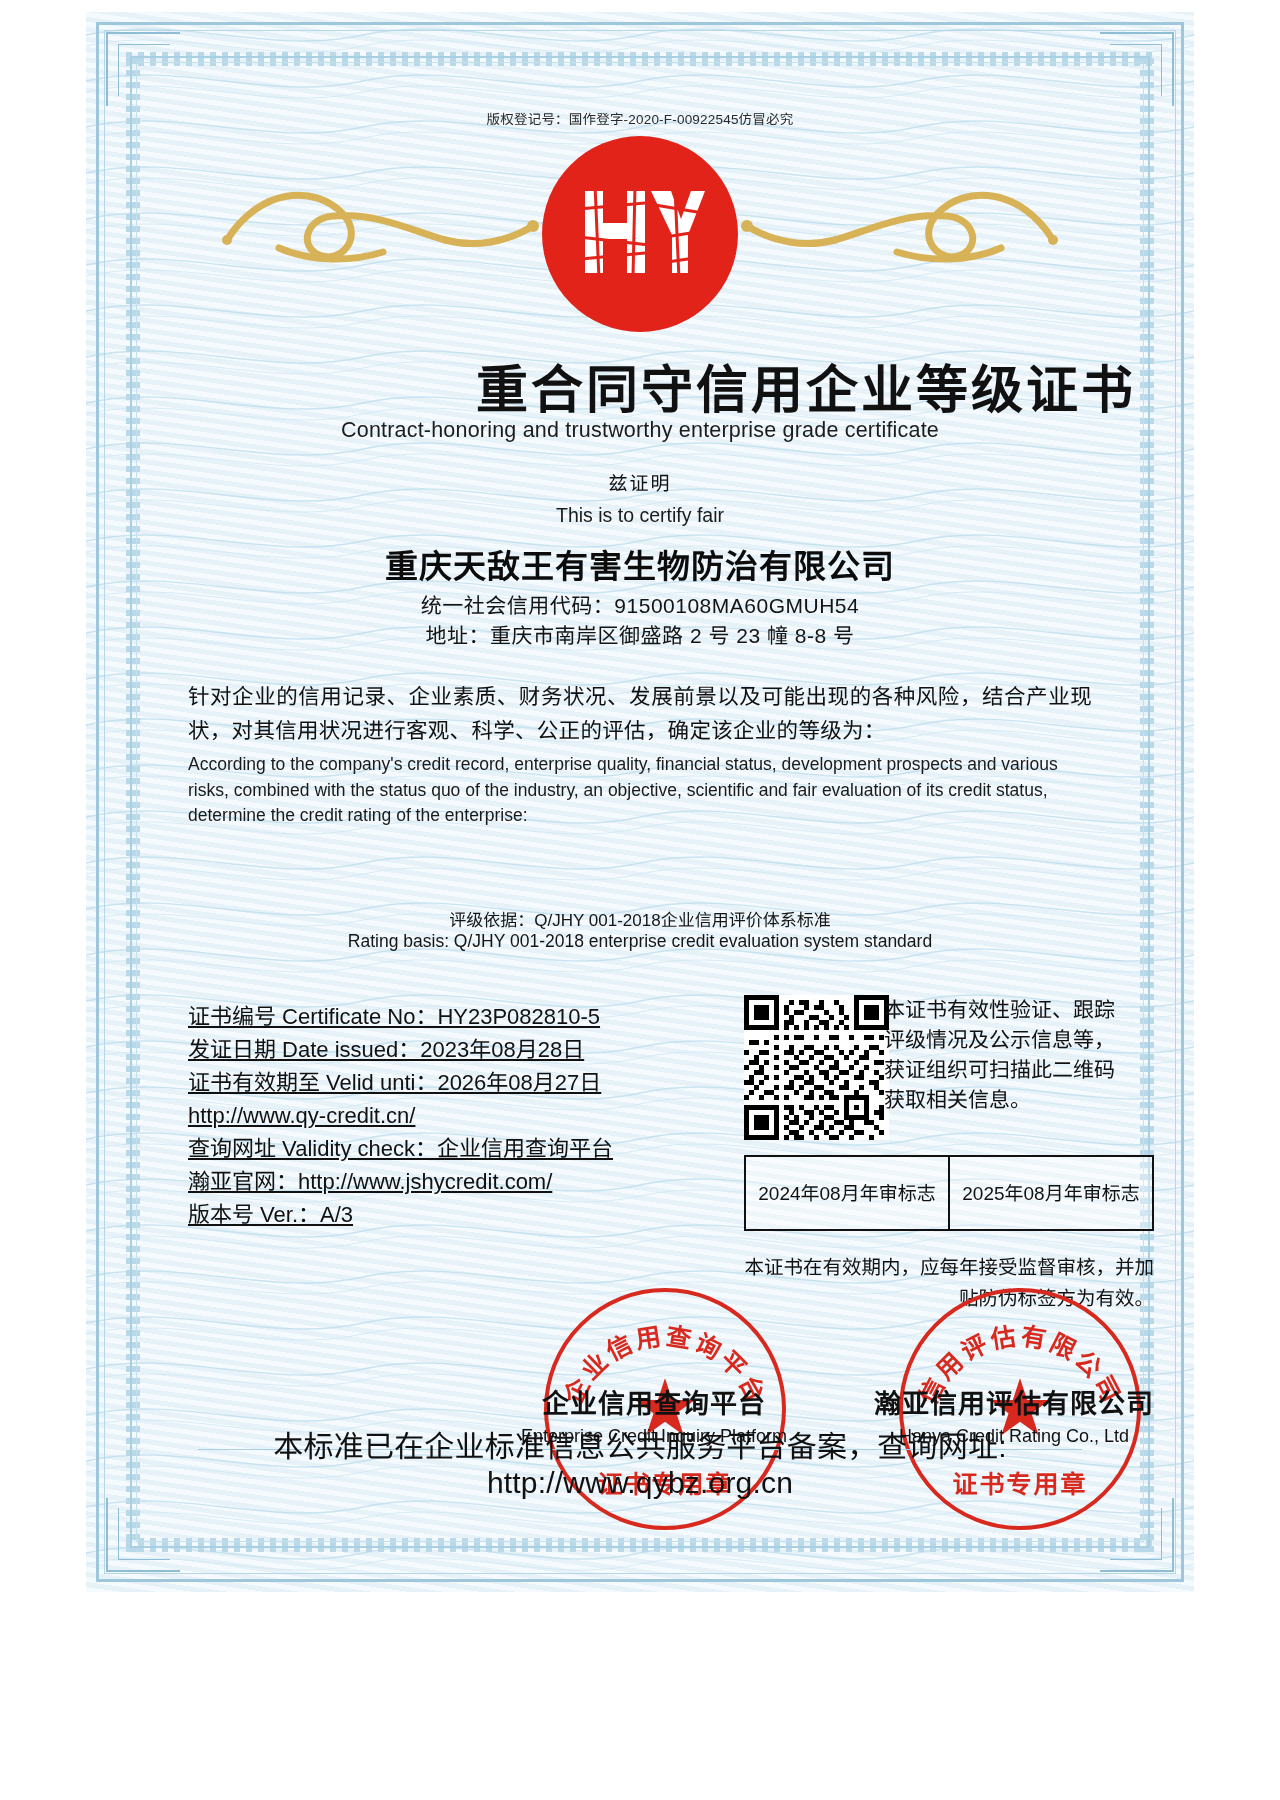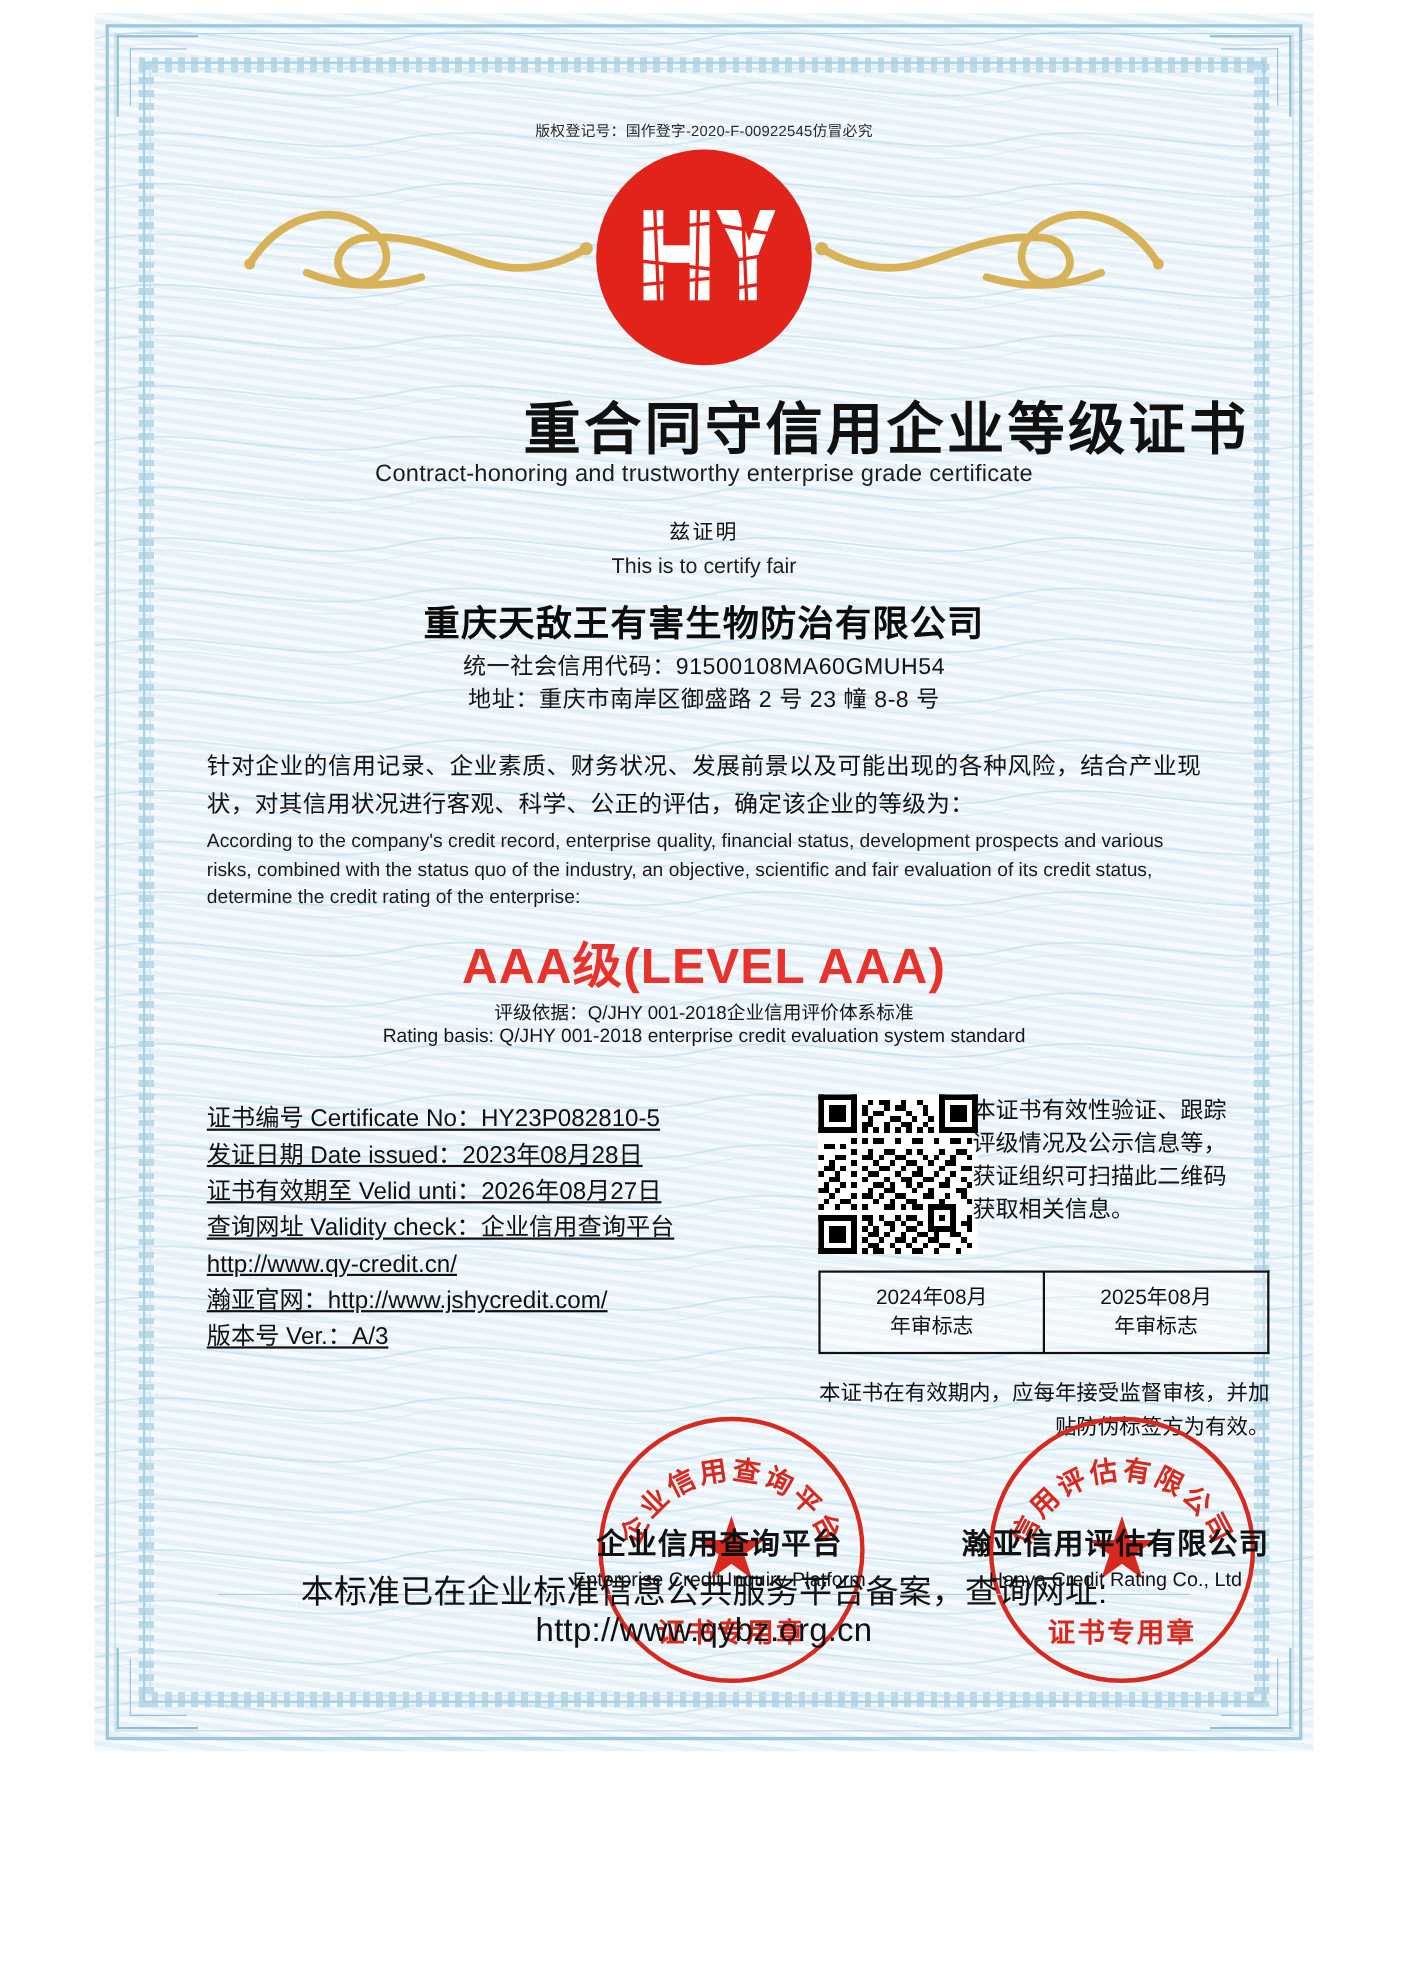--- a/index.html
+++ b/index.html
@@ -308,21 +308,21 @@
     left: 600px;
     width: 410px;
     display: flex;
     gap: 0;
   }
   .stamp-box {
     flex: 1;
     border: 2px solid #111;
     height: 72px;
     display: flex;
-    flex-direction: column;
+    flex-direction: row;
     align-items: center;
     justify-content: center;
     font-size: 19px;
     line-height: 27px;
     color: #111;
     background: rgba(255,255,255,.35);
   }
   .stamp-box + .stamp-box { border-left: none; }
 
   .annual-note {
@@ -495,30 +495,29 @@
     <div class="certify-cn">兹证明</div>
     <div class="certify-en">This is to certify fair</div>
 
     <div class="company">重庆天敌王有害生物防治有限公司</div>
     <div class="credit-code">统一社会信用代码：91500108MA60GMUH54</div>
     <div class="address">地址：重庆市南岸区御盛路 2 号 23 幢 8-8 号</div>
 
     <div class="body-cn">针对企业的信用记录、企业素质、财务状况、发展前景以及可能出现的各种风险，结合产业现状，对其信用状况进行客观、科学、公正的评估，确定该企业的等级为：</div>
     <div class="body-en">According to the company's credit record, enterprise quality, financial status, development prospects and various risks, combined with the status quo of the industry, an objective, scientific and fair evaluation of its credit status, determine the credit rating of the enterprise:</div>
 
-    <div class="level">AAA级(LEVEL AAA)</div>
     <div class="basis-cn">评级依据：Q/JHY 001-2018企业信用评价体系标准</div>
     <div class="basis-en">Rating basis: Q/JHY 001-2018 enterprise credit evaluation system standard</div>
 
     <div class="details">
       <div class="row">证书编号 Certificate No：HY23P082810-5</div>
       <div class="row">发证日期 Date issued：2023年08月28日</div>
       <div class="row">证书有效期至 Velid unti：2026年08月27日</div>
+      <div class="row">http://www.qy-credit.cn/</div>
       <div class="row">查询网址 Validity check：企业信用查询平台</div>
-      <div class="row">http://www.qy-credit.cn/</div>
       <div class="row">瀚亚官网：http://www.jshycredit.com/</div>
       <div class="row">版本号 Ver.：A/3</div>
     </div>
 
     <div class="qr-block">
       <svg width="145" height="145" viewBox="0 0 29 29" shape-rendering="crispEdges">
         <rect width="29" height="29" fill="#ffffff"></rect>
         <g fill="#000000">
 
           <rect x="0" y="0" width="7" height="1"></rect>

